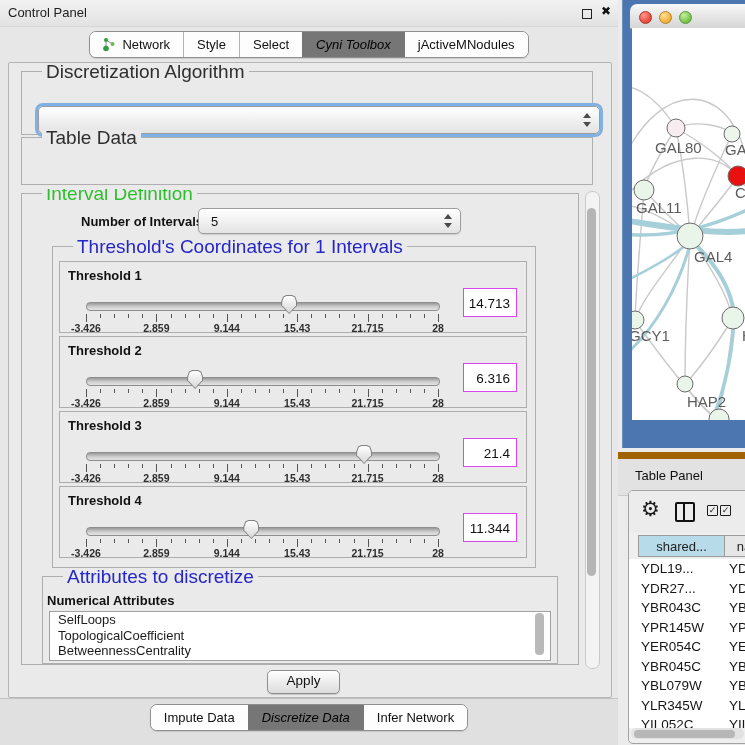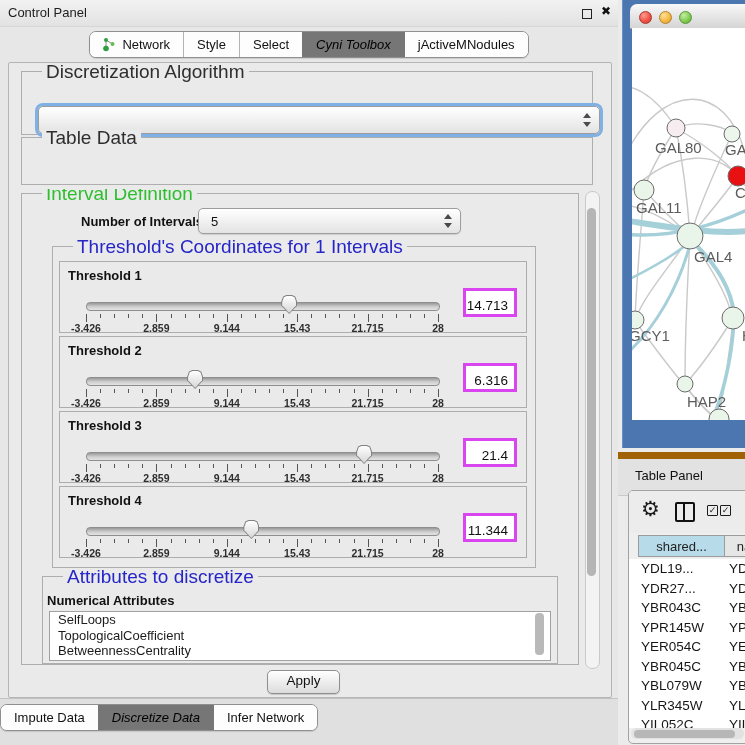--- a/index.html
+++ b/index.html
@@ -18,21 +18,21 @@
   
   .tabbar{display:flex;border:1px solid #8f8f8f;border-radius:7px;overflow:hidden;background:#fff;
           height:25px;box-shadow:0 1px 1px rgba(0,0,0,.12);}
   .tabbar .tab{display:flex;align-items:center;padding:0 13px;font-size:13px;color:#111;
                background:#fdfdfd;white-space:nowrap;}
   .tabbar .tab + .tab{border-left:1px solid #b3b3b3;}
   .tabbar .tab.sel{background:#767676;color:#000000;border-left:1px solid #767676;font-style:italic;}
   .tabbar .tab.sel + .tab{border-left:1px solid #767676;}
   .top-tabstrip{left:0;top:31px;width:618px;display:flex;justify-content:center;}
   .bottom-strip{left:0;top:698px;width:618px;height:47px;background:#e0e0e0;border-top:1px solid #c2c2c2;}
-  .bottom-tabwrap{left:0;top:5px;width:618px;display:flex;justify-content:flex-start;}
+  .bottom-tabwrap{left:0;top:5px;width:618px;display:flex;justify-content:center;}
   .tab-ic{margin-right:6px;display:inline-block;line-height:0;}
   
   .main-panel{left:8px;top:62px;width:602px;height:634px;background:#eaeaea;
               border:1px solid #b5b5b5;border-radius:2px;}
   .group{position:absolute;border:1px solid #aeaeae;}
   .legend{position:absolute;top:-8px;left:20px;background:#eaeaea;padding:0 4px;font-size:19px;line-height:15px;}
   .legend.dark{color:#2e2e2e;}
   .legend.green{color:#2ebe2e;}
   .legend.blue{color:#2525c8;}
   
@@ -62,21 +62,21 @@
   .thr-track{position:absolute;left:26px;top:40px;width:352px;height:7px;border-radius:4px;
              background:linear-gradient(#999,#cfcfcf 55%,#e3e3e3);border:1px solid #8e8e8e;}
   .thumb{position:absolute;top:33px;width:16px;height:19px;}
   .thumb:before,.thumb:after{content:"";position:absolute;
      clip-path:polygon(0% 35%,12% 8%,32% 0%,68% 0%,88% 8%,100% 35%,100% 55%,50% 100%,0% 55%);}
   .thumb:before{inset:0;background:#828282;}
   .thumb:after{inset:1px;background:linear-gradient(#ffffff,#d6d6d6);}
   .tick{position:absolute;width:1px;background:#555;}
   .tick-lab{position:absolute;transform:translateX(-50%);font-size:10.5px;font-weight:bold;color:#2e2e2e;}
   .thr-value{position:absolute;left:403px;top:26px;width:54px;height:29px;background:#fff;
-             border:3px solid #d946ef;font-size:13.5px;color:#111;text-align:right;
+             border:1px solid #d946ef;font-size:13.5px;color:#111;text-align:right;
              line-height:29px;padding-right:6px;box-sizing:border-box;}
   
   .attr-label{position:absolute;font-size:13px;font-weight:bold;color:#111;}
   .attr-list{position:absolute;background:#fff;border:1px solid #a2a2a2;overflow:hidden;}
   .attr-item{font-size:13px;color:#1b1b1b;line-height:15.5px;padding-left:8px;}
   .list-sb{position:absolute;background:#b9b9b9;border-radius:4px;}
   .num-label{position:absolute;font-size:13px;font-weight:bold;color:#111;}
   
   .apply-btn{left:267px;top:670px;width:71px;height:22px;background:linear-gradient(#ffffff,#dcdcdc);
              border:1px solid #8f8f8f;border-radius:5px;font-size:13.5px;color:#111;

